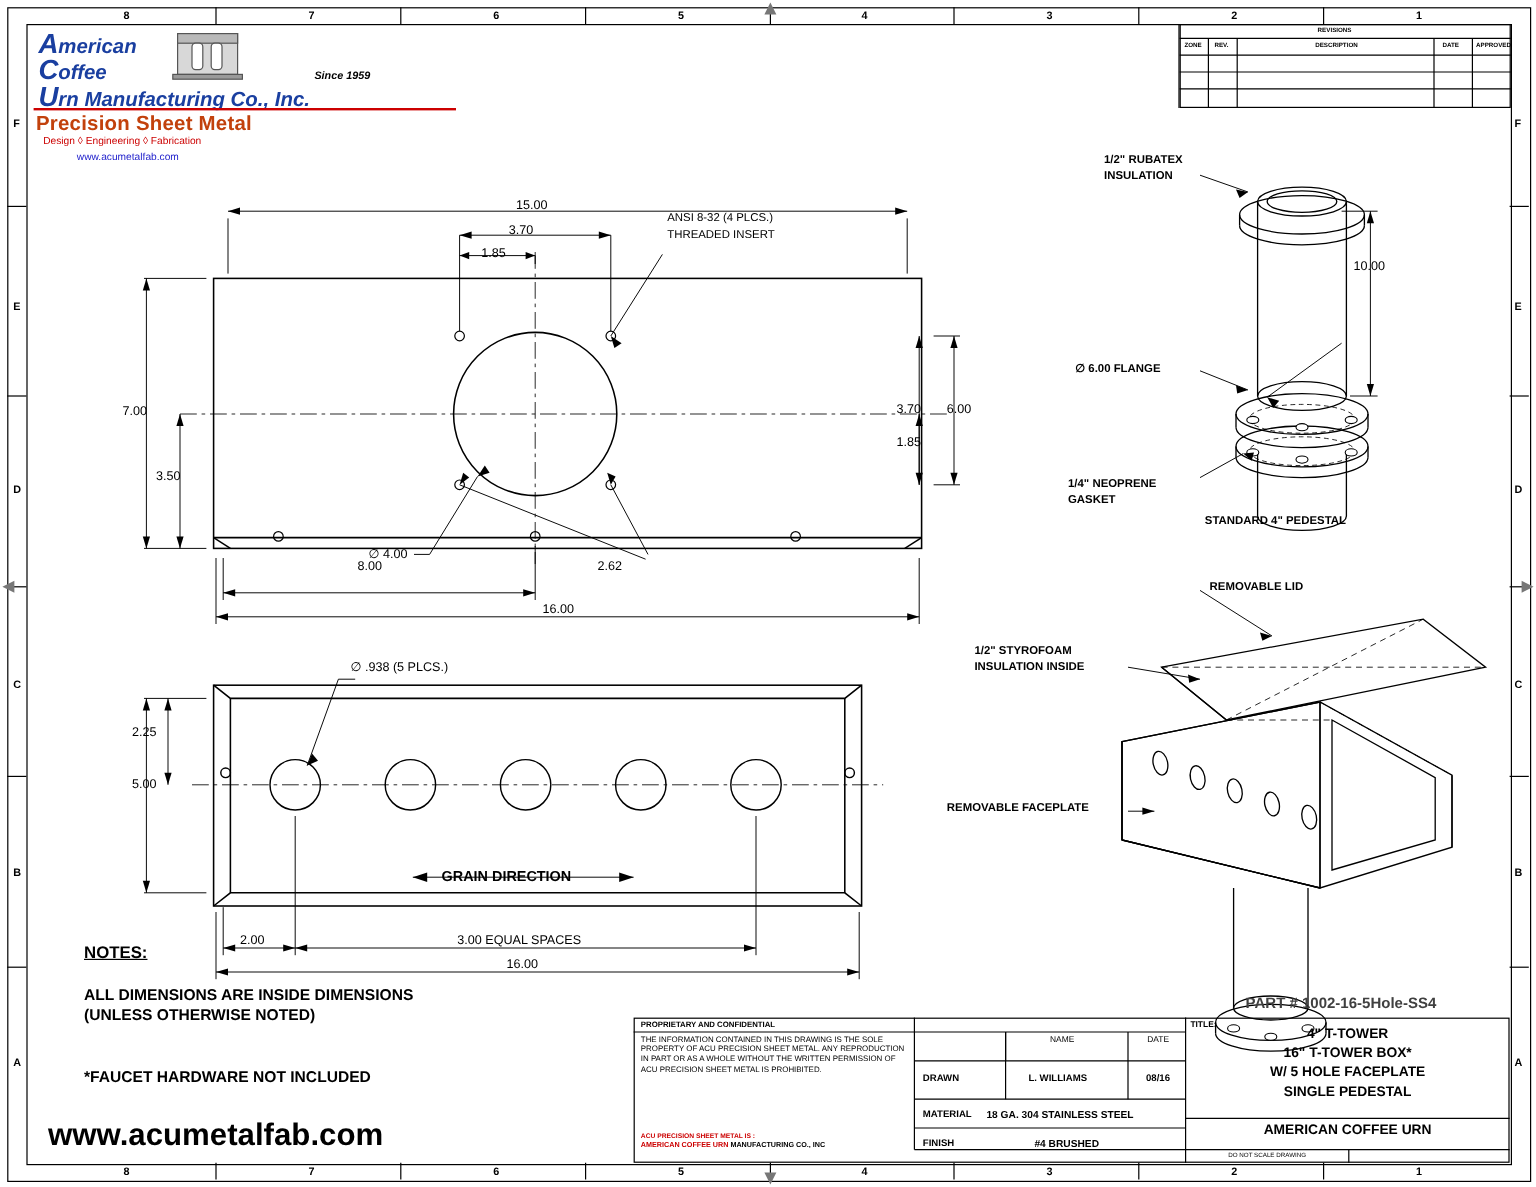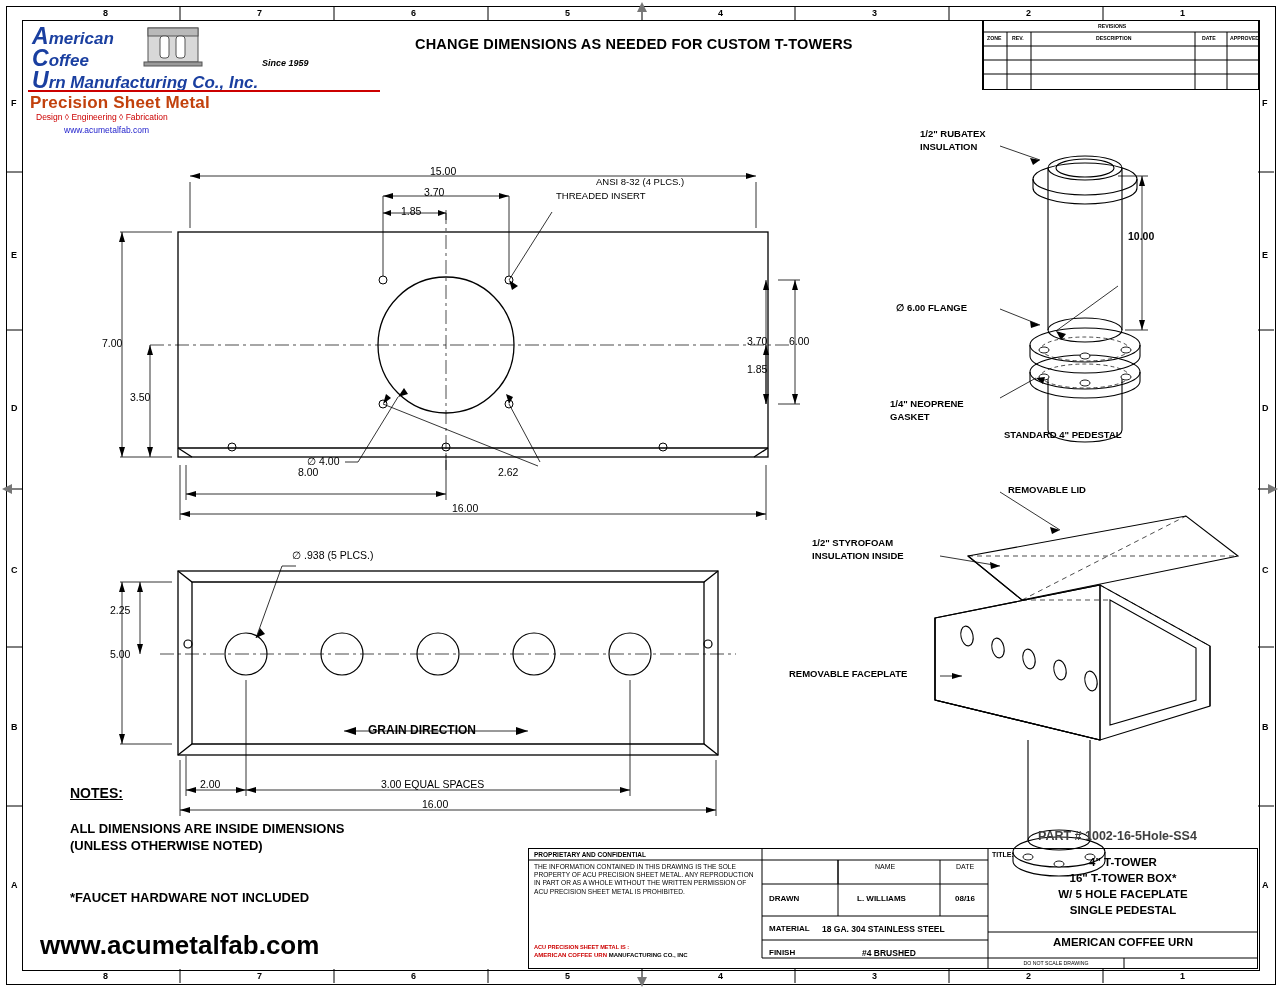--- a/index.html
+++ b/index.html
@@ -133,21 +133,20 @@
       <rect x="20" y="14" width="9" height="22" rx="3" fill="#fff" stroke="#555" stroke-width="1"></rect>
       <rect x="36" y="14" width="9" height="22" rx="3" fill="#fff" stroke="#555" stroke-width="1"></rect>
       <rect x="4" y="40" width="58" height="4" fill="#9a9a9a" stroke="#555" stroke-width="1"></rect>
     </svg>
     <div class="red-underline"></div>
     <div class="logo-psm">Precision Sheet Metal</div>
     <div class="logo-sub">Design  ◊  Engineering  ◊  Fabrication</div>
     <div class="logo-url">www.acumetalfab.com</div>
   </div>
 
-  <div class="title-main">CHANGE DIMENSIONS AS NEEDED FOR CUSTOM T-TOWERS</div>
 
   <div class="revtbl">
     <svg width="276" height="70">
       <g stroke="#000" stroke-width="1" fill="none">
         <rect x="0.5" y="0.5" width="275" height="69"></rect>
         <line x1="0" y1="12" x2="276" y2="12"></line>
         <line x1="0" y1="26" x2="276" y2="26"></line>
         <line x1="0" y1="40" x2="276" y2="40"></line>
         <line x1="0" y1="54" x2="276" y2="54"></line>
         <line x1="24" y1="12" x2="24" y2="70"></line>
@@ -269,21 +268,21 @@
   <div class="dim" style="left:401px;top:205px;">1.85</div>
   <div class="dim" style="left:102px;top:337px;">7.00</div>
   <div class="dim" style="left:130px;top:391px;">3.50</div>
   <div class="dim" style="left:747px;top:335px;">3.70</div>
   <div class="dim" style="left:789px;top:335px;">6.00</div>
   <div class="dim" style="left:747px;top:363px;">1.85</div>
   <div class="dim" style="left:298px;top:466px;">8.00</div>
   <div class="dim" style="left:452px;top:502px;">16.00</div>
   <div class="dim" style="left:498px;top:466px;">2.62</div>
   <div class="dim" style="left:307px;top:455px;">∅ 4.00</div>
-  <div class="cal-n" style="left:556px;top:176px;margin-left:40px;">ANSI 8-32 (4 PLCS.)</div>
+  <div class="cal-n" style="left:556px;top:176px;">ANSI 8-32 (4 PLCS.)</div>
   <div class="cal-n" style="left:556px;top:190px;">THREADED INSERT</div>
 
   <svg width="1280" height="989">
     <g stroke="#000" fill="none" stroke-width="1.3">
       <rect x="178" y="571" width="540" height="184"></rect>
 
       <path d="M178 571 L192 582 L704 582 L718 571"></path>
       <path d="M178 755 L192 744 L704 744 L718 755"></path>
       <line x1="192" y1="582" x2="192" y2="744"></line>
       <line x1="704" y1="582" x2="704" y2="744"></line>
@@ -404,21 +403,21 @@
       <polygon points="1142,176 1139,186 1145,186"></polygon>
       <polygon points="1142,330 1139,320 1145,320"></polygon>
       <polygon points="1040,160 1030,158 1033,165"></polygon>
       <polygon points="1040,325 1030,321 1031,328"></polygon>
       <polygon points="1036,378 1045,377 1043,384"></polygon>
       <polygon points="1056,331 1061,340 1066,334"></polygon>
     </g>
   </svg>
   <div class="callout" style="left:920px;top:128px;">1/2" RUBATEX</div>
   <div class="callout" style="left:920px;top:141px;">INSULATION</div>
-  <div class="dim" style="left:1128px;top:230px;font-weight:bold;">10.00</div>
+  <div class="dim" style="left:1128px;top:216px;font-weight:normal;">10.00</div>
   <div class="callout" style="left:896px;top:302px;">∅ 6.00 FLANGE</div>
   <div class="callout" style="left:890px;top:398px;">1/4" NEOPRENE</div>
   <div class="callout" style="left:890px;top:411px;">GASKET</div>
   <div class="callout" style="left:1004px;top:429px;">STANDARD 4" PEDESTAL</div>
 
   <svg width="1280" height="989">
     <g stroke="#000" fill="none" stroke-width="1.1">
 
       <path d="M968 556 L1186 516 L1238 556 L1022 600 Z"></path>
       <path d="M968 556 L1022 600"></path>

